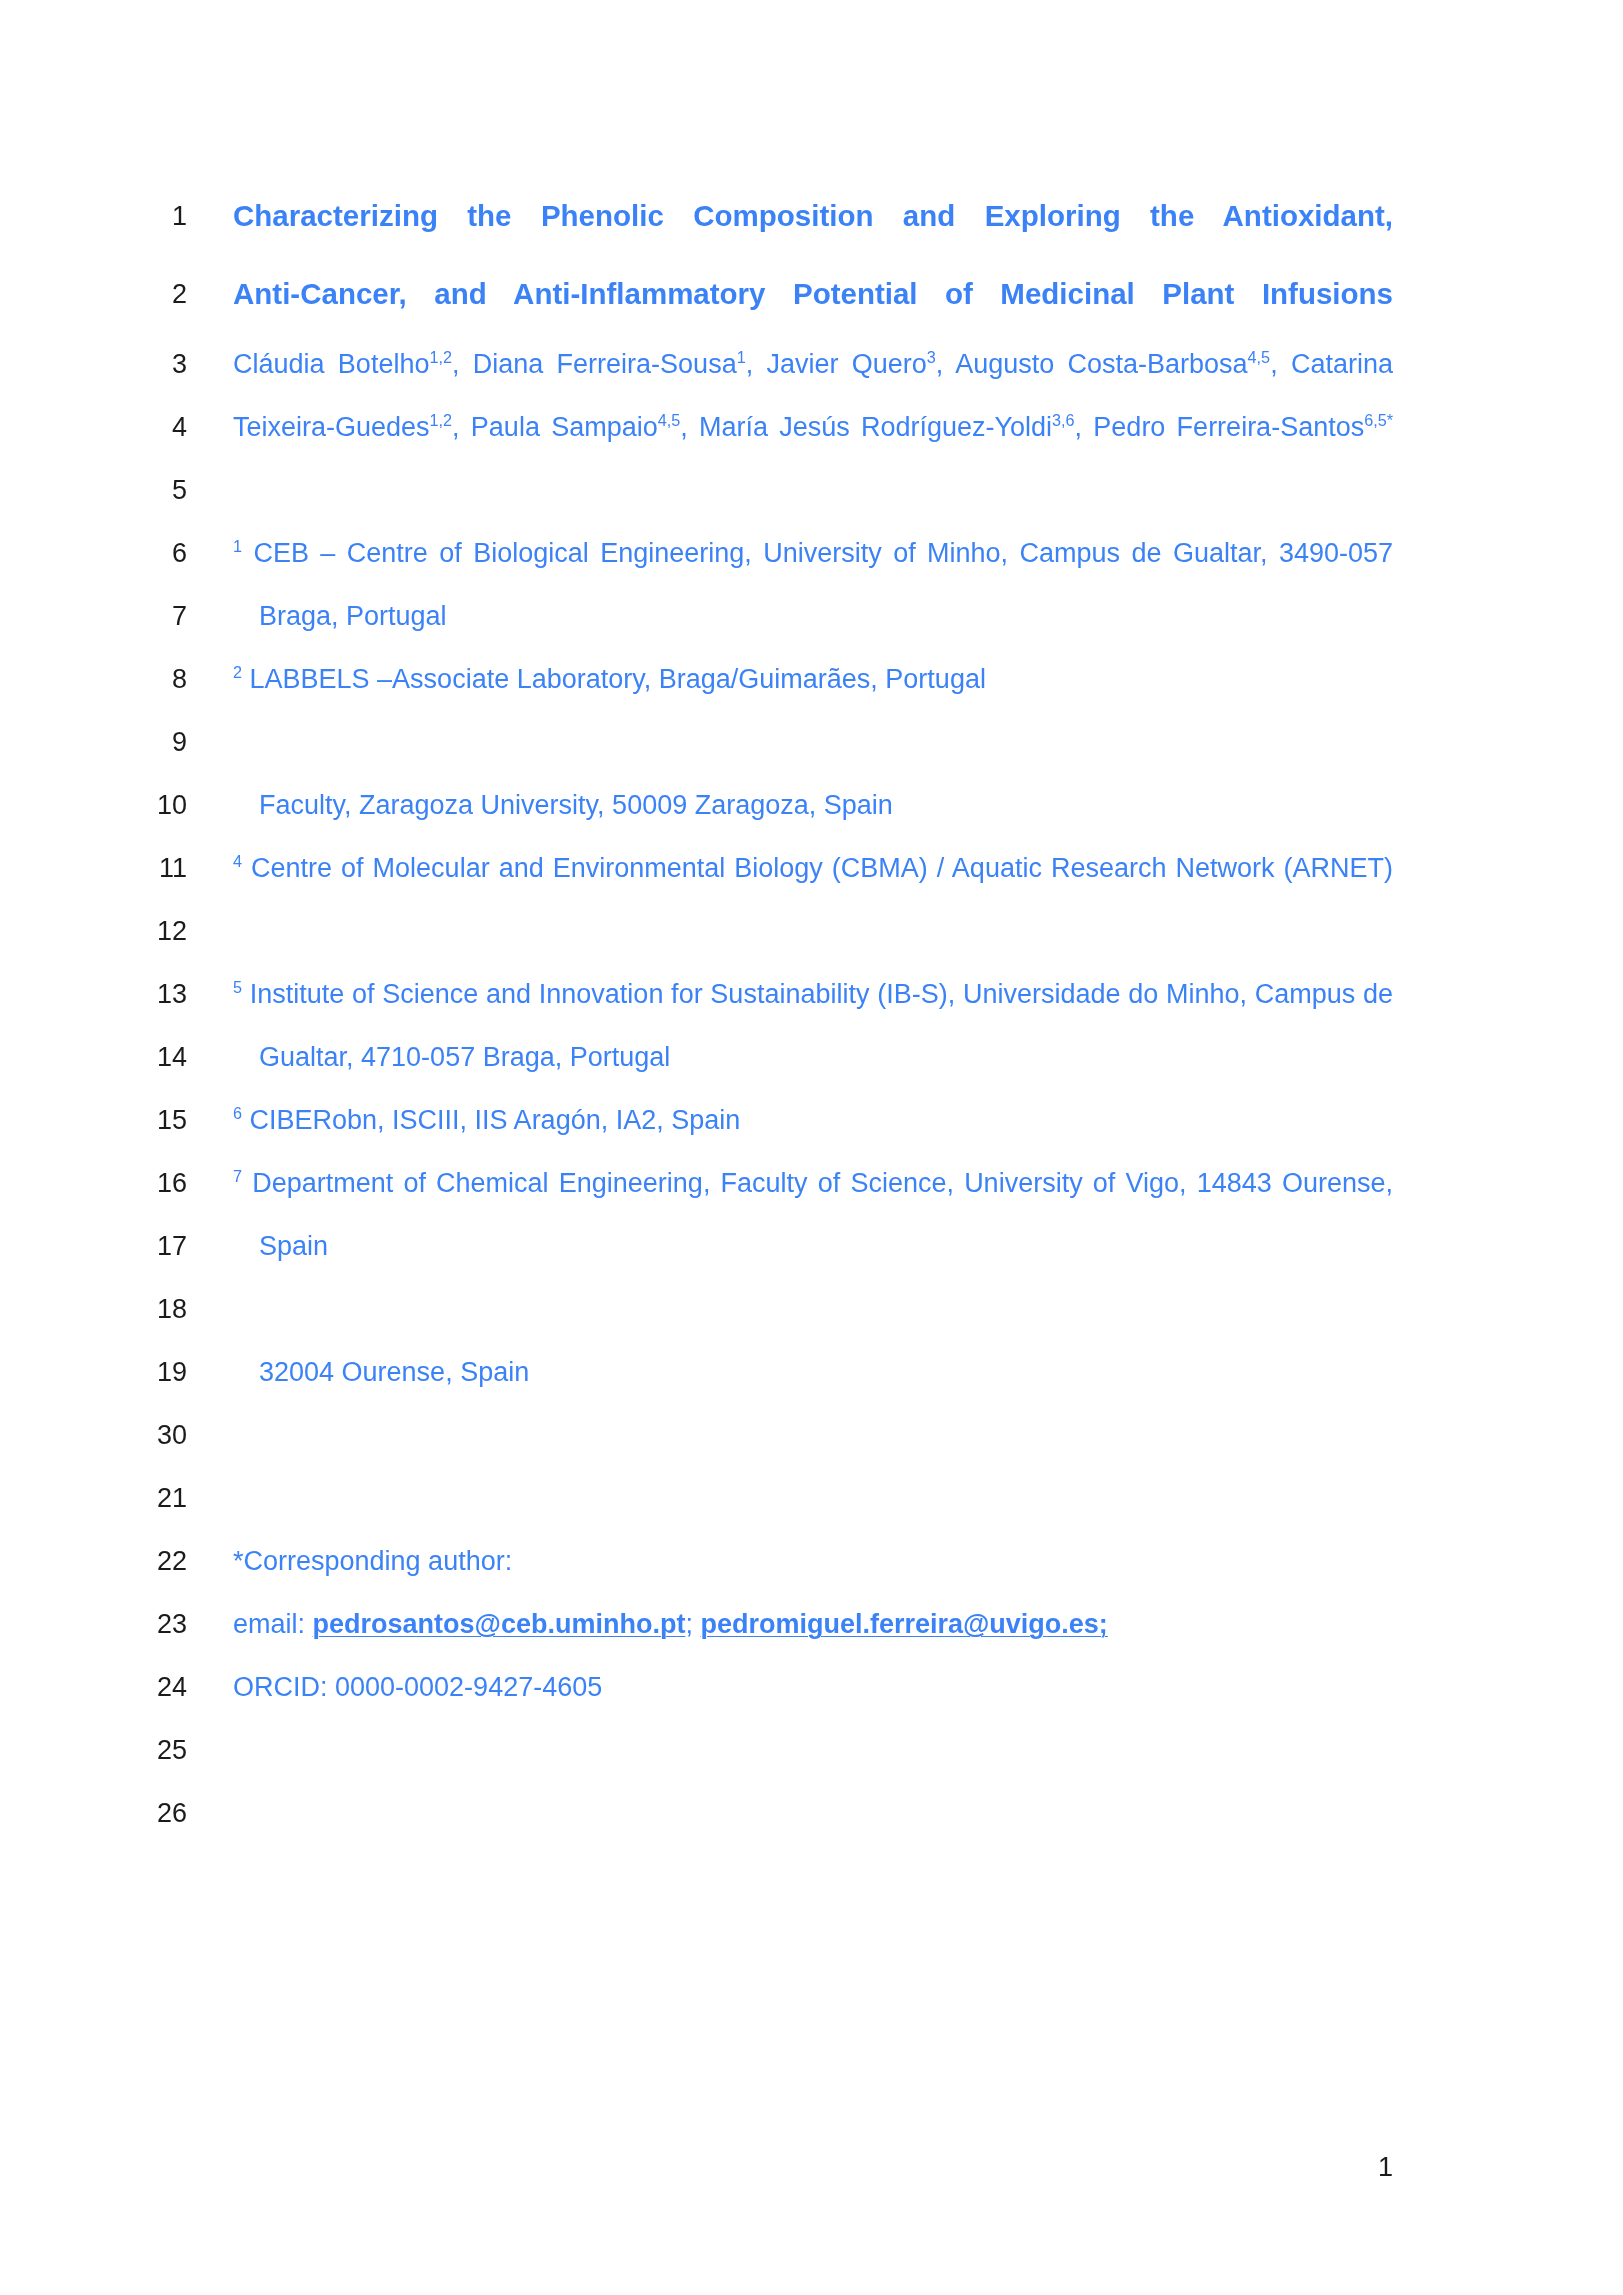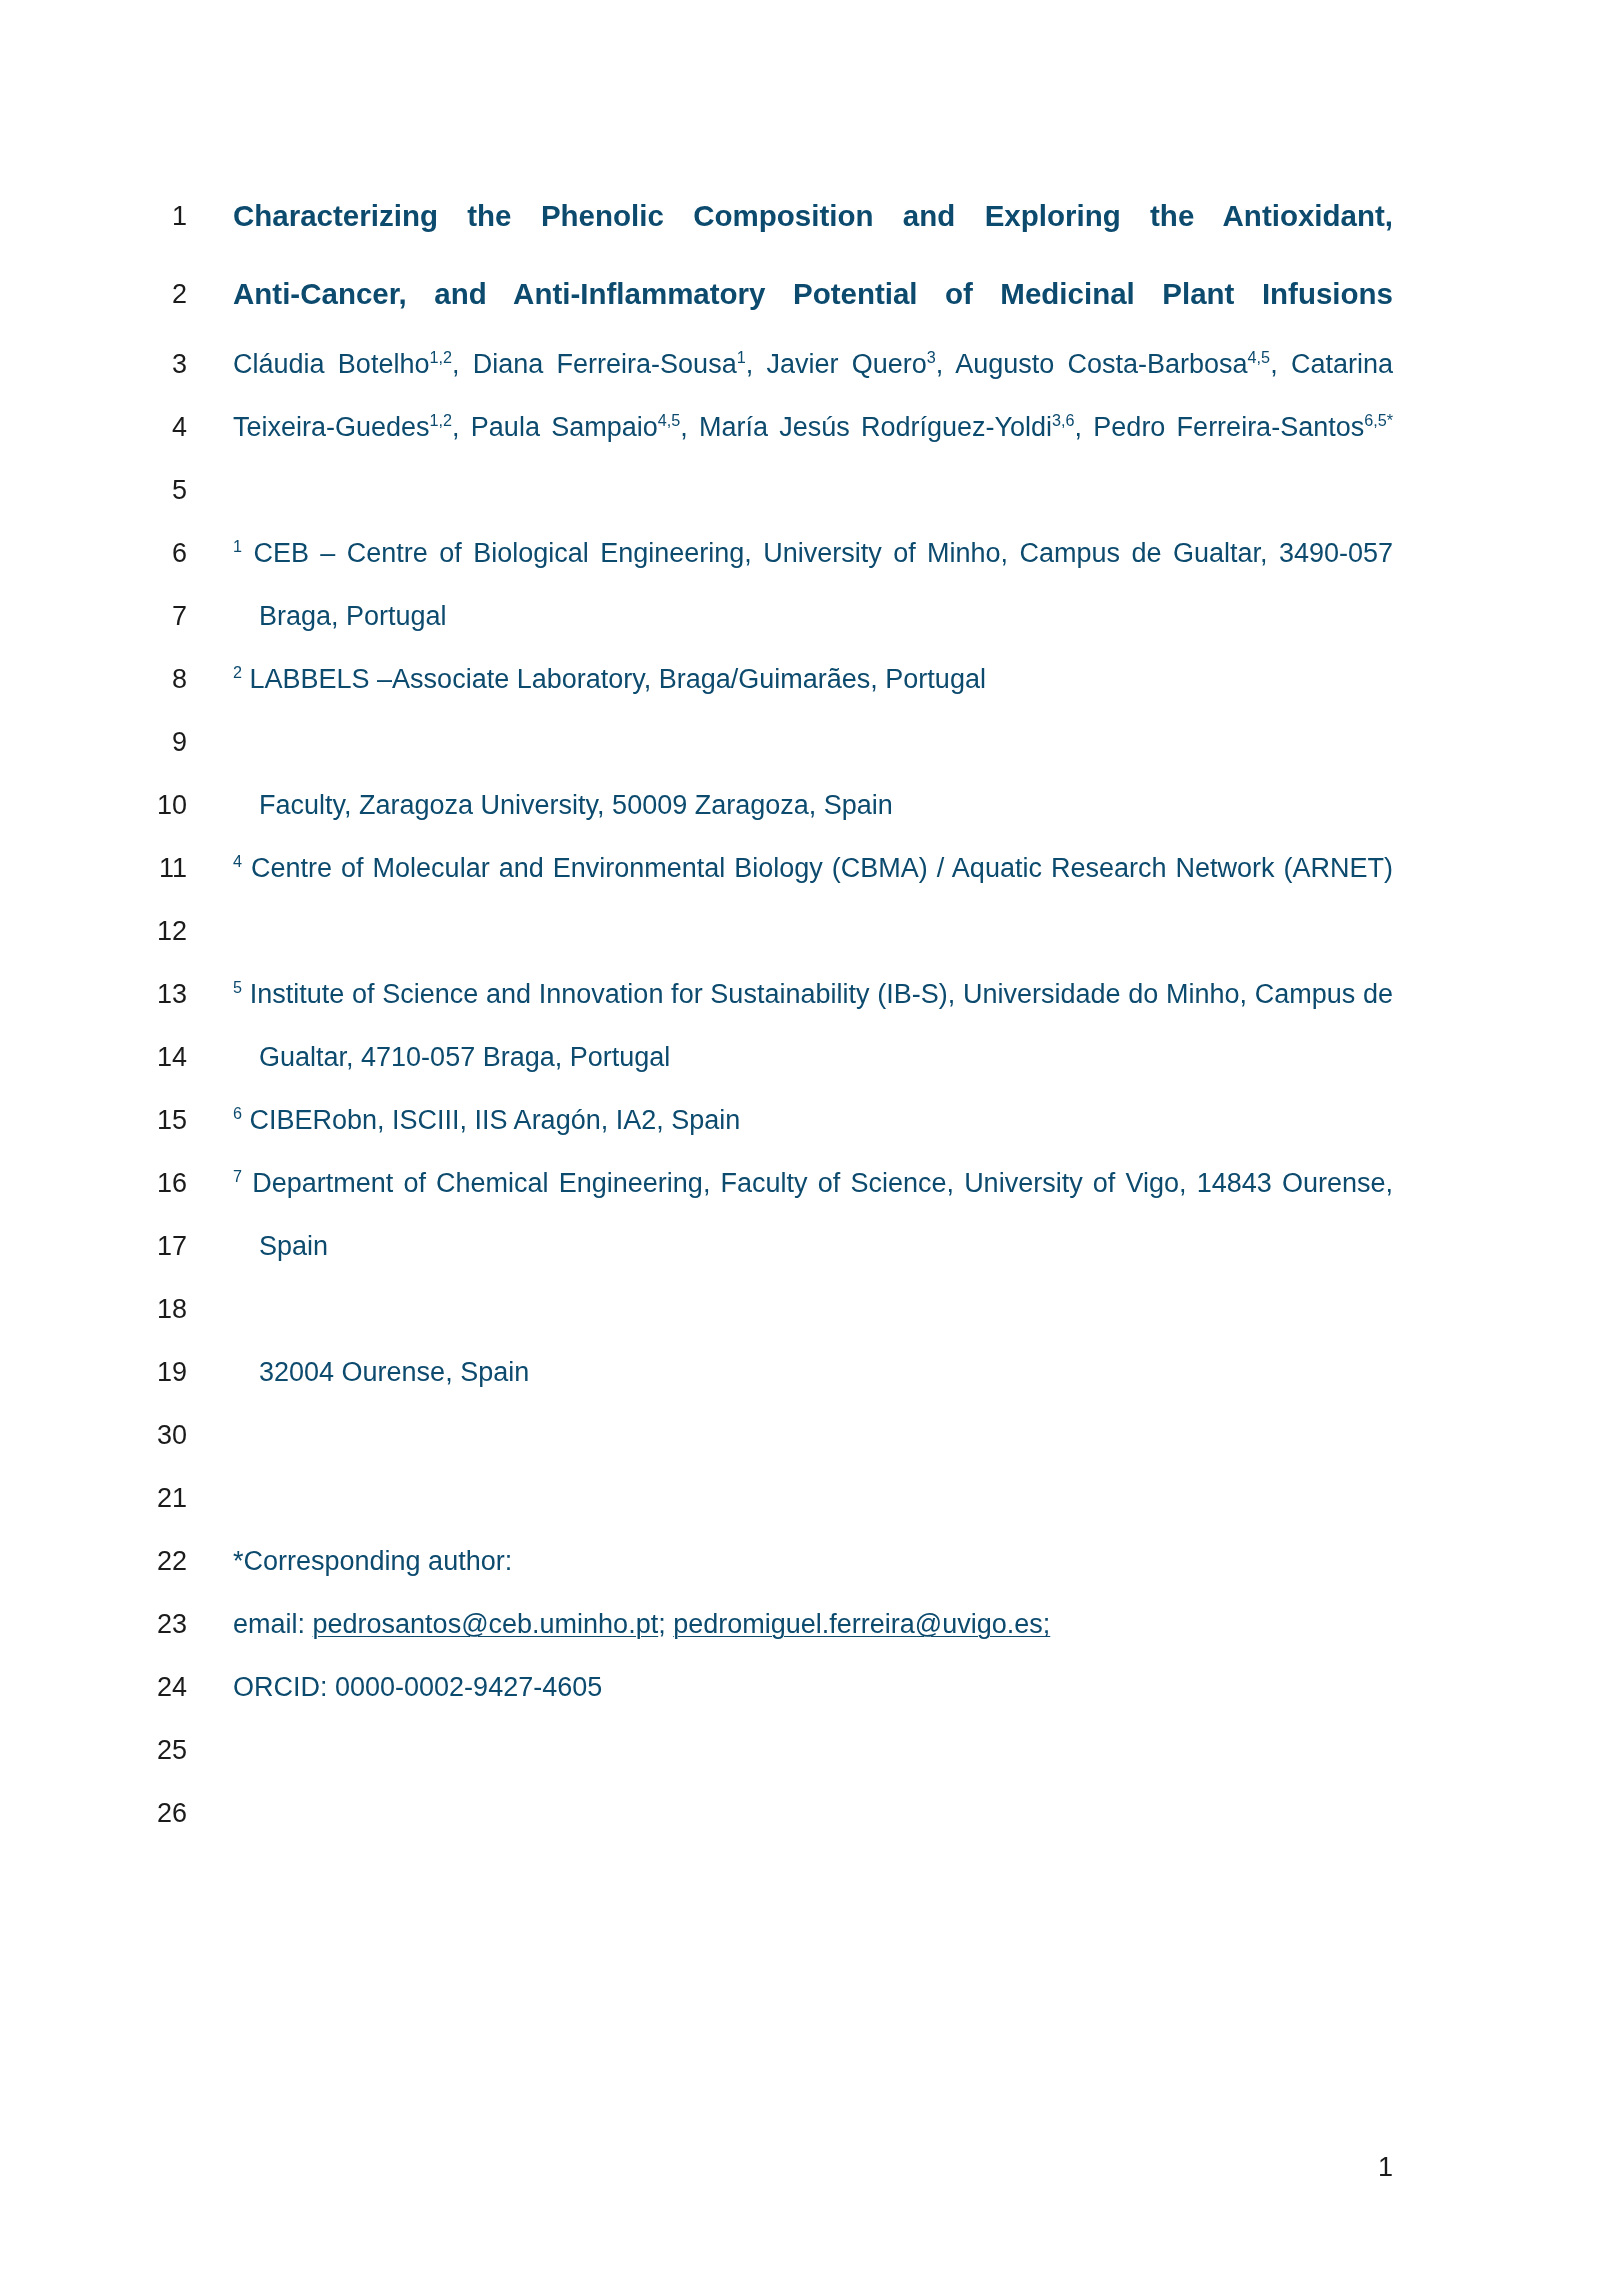--- a/index.html
+++ b/index.html
@@ -34,41 +34,42 @@
     font-size: 27px;
     color: #1b1b1b;
     flex: 0 0 187px;
   }
   .text {
     box-sizing: border-box;
     margin-left: 46px;
     width: 1160px;
     font-size: 27px;
     line-height: 1.15;
-    color: #0c4a6e;
+    color: #3b82f6;
   }
   .row.title .text {
     font-weight: 700;
     font-size: 29.5px;
   }
   .text.justify {
     text-align: justify;
     text-align-last: justify;
   }
   .text.indent { padding-left: 26px; }
   .text sup {
     font-size: 60%;
     vertical-align: super;
     line-height: 0;
   }
   .text .link {
     text-decoration: underline;
     text-underline-offset: 3.3px;
     text-decoration-thickness: 1.3px;
     cursor: pointer;
+    font-weight: bold;
   }
   .page-number {
     position: absolute;
     top: 2152px;
     right: 230px;
     font-size: 27px;
     color: #1b1b1b;
   }
 </style>
 </head>

